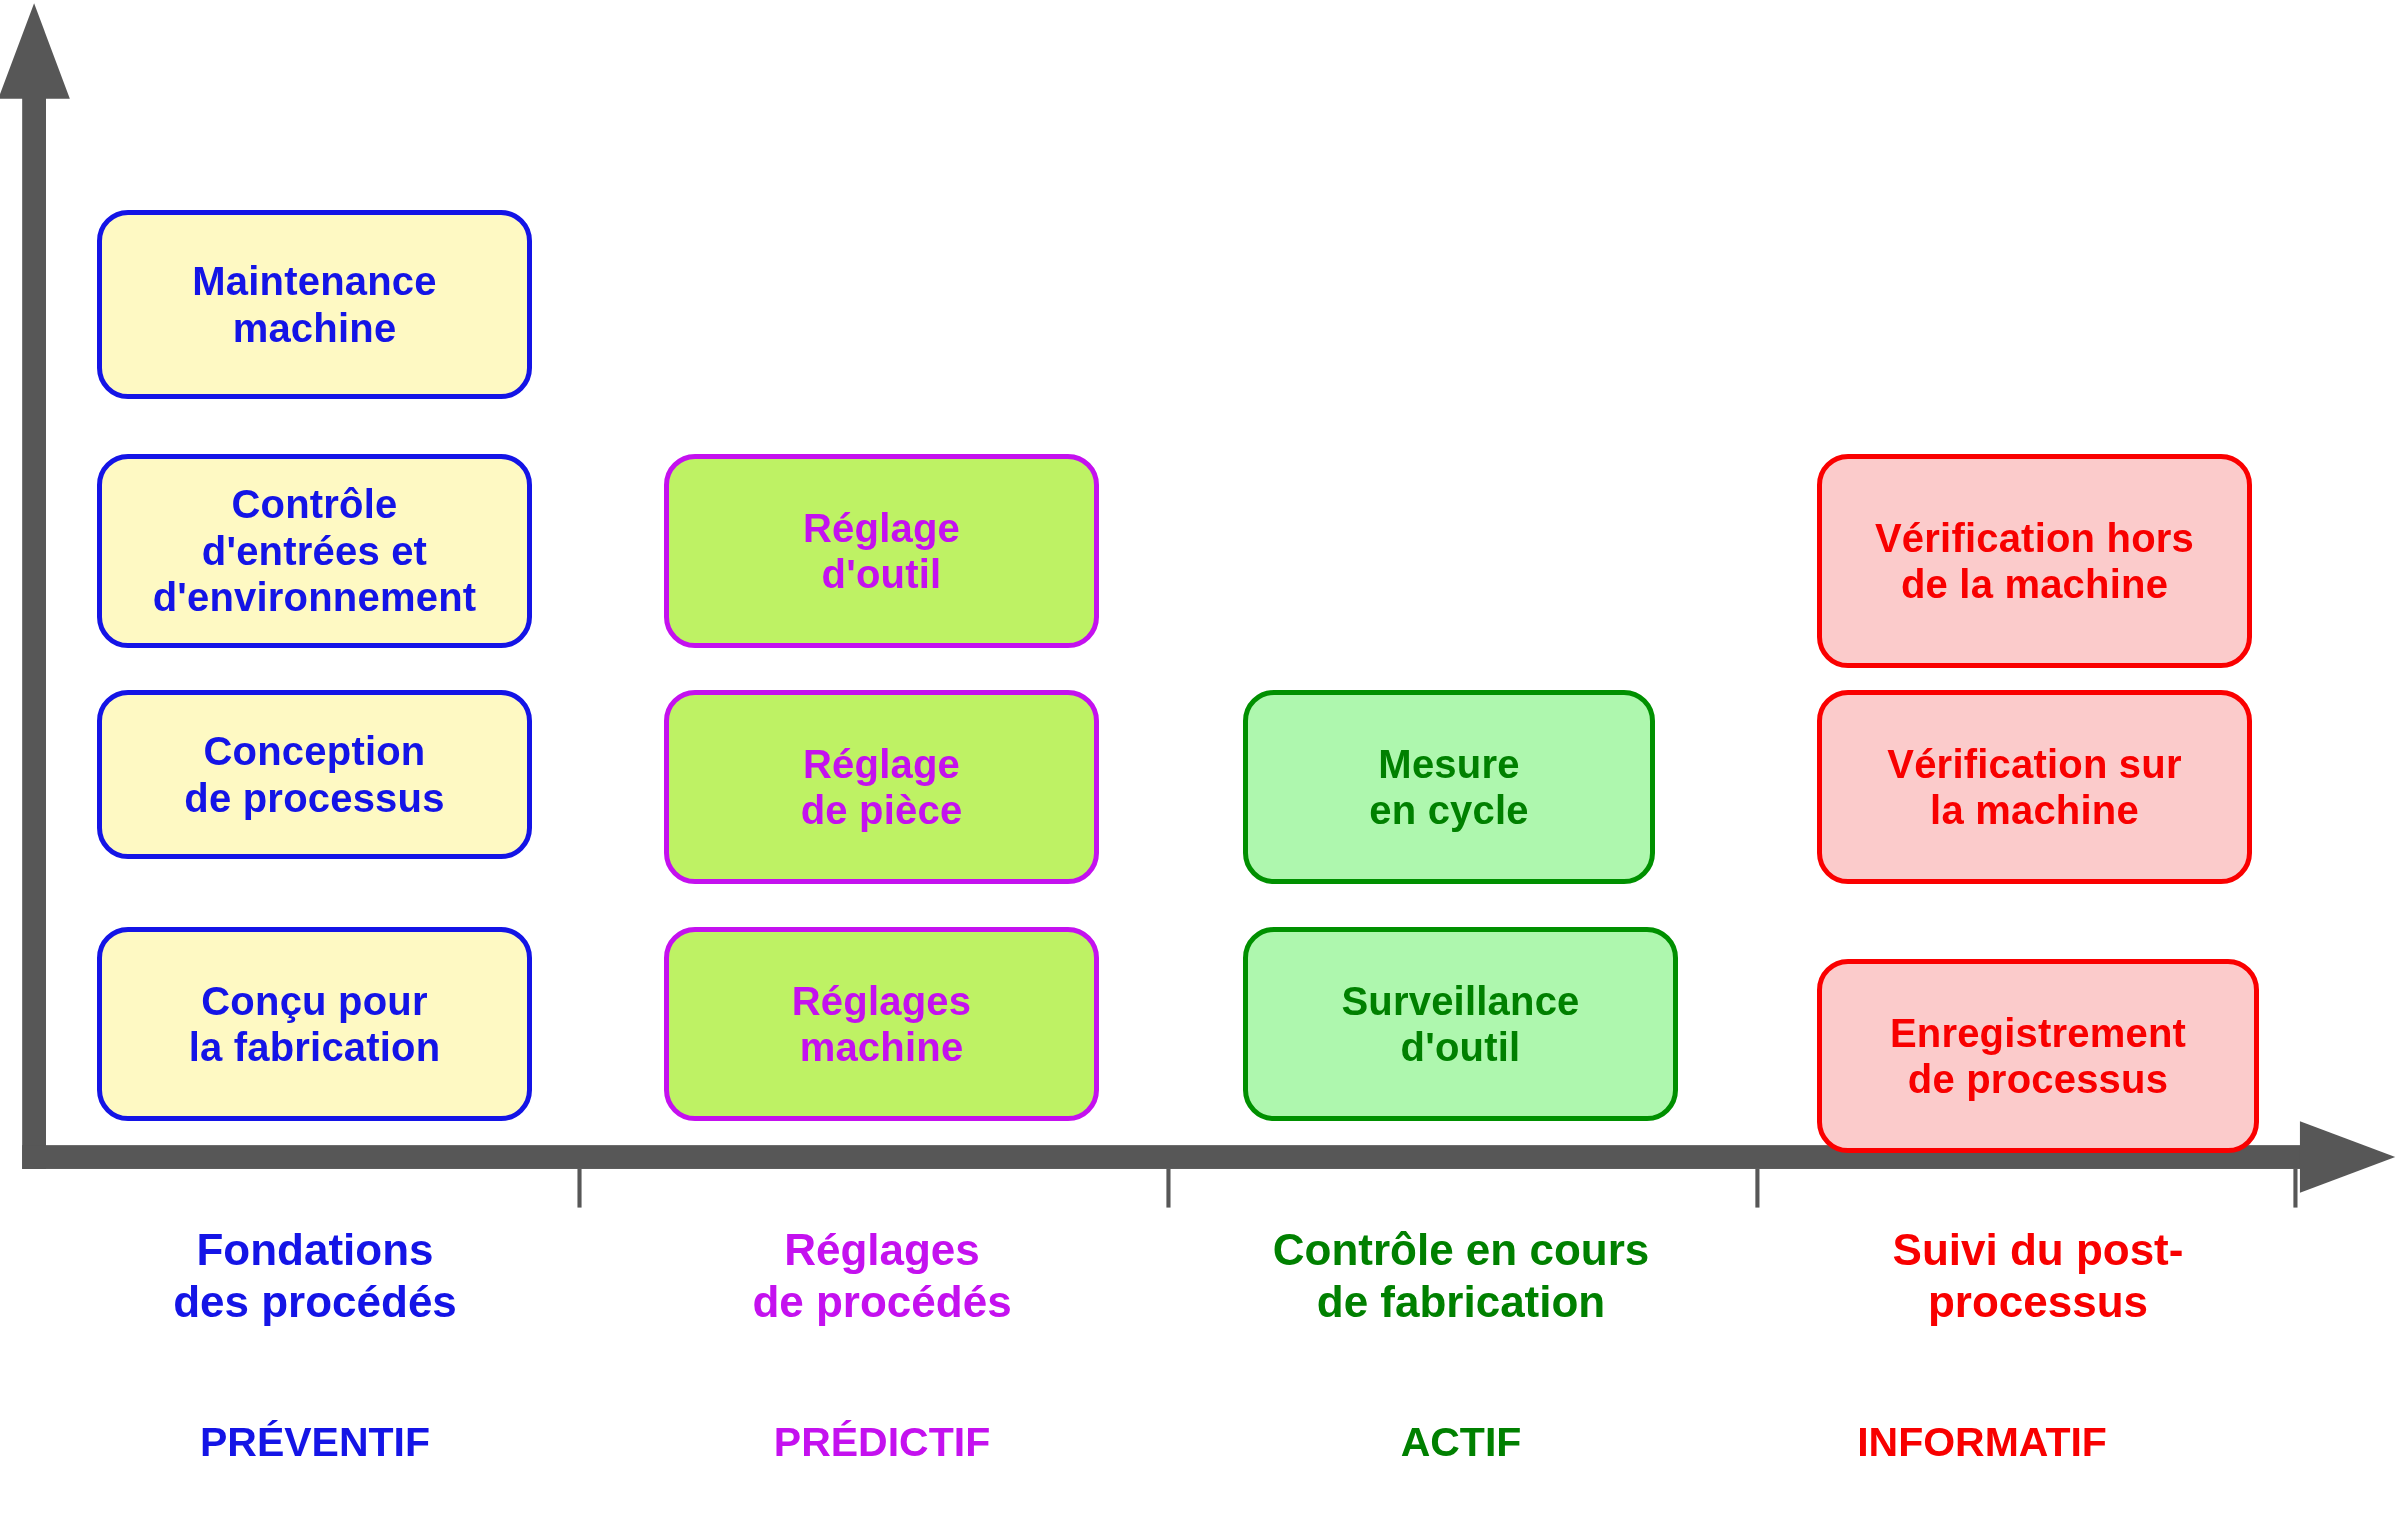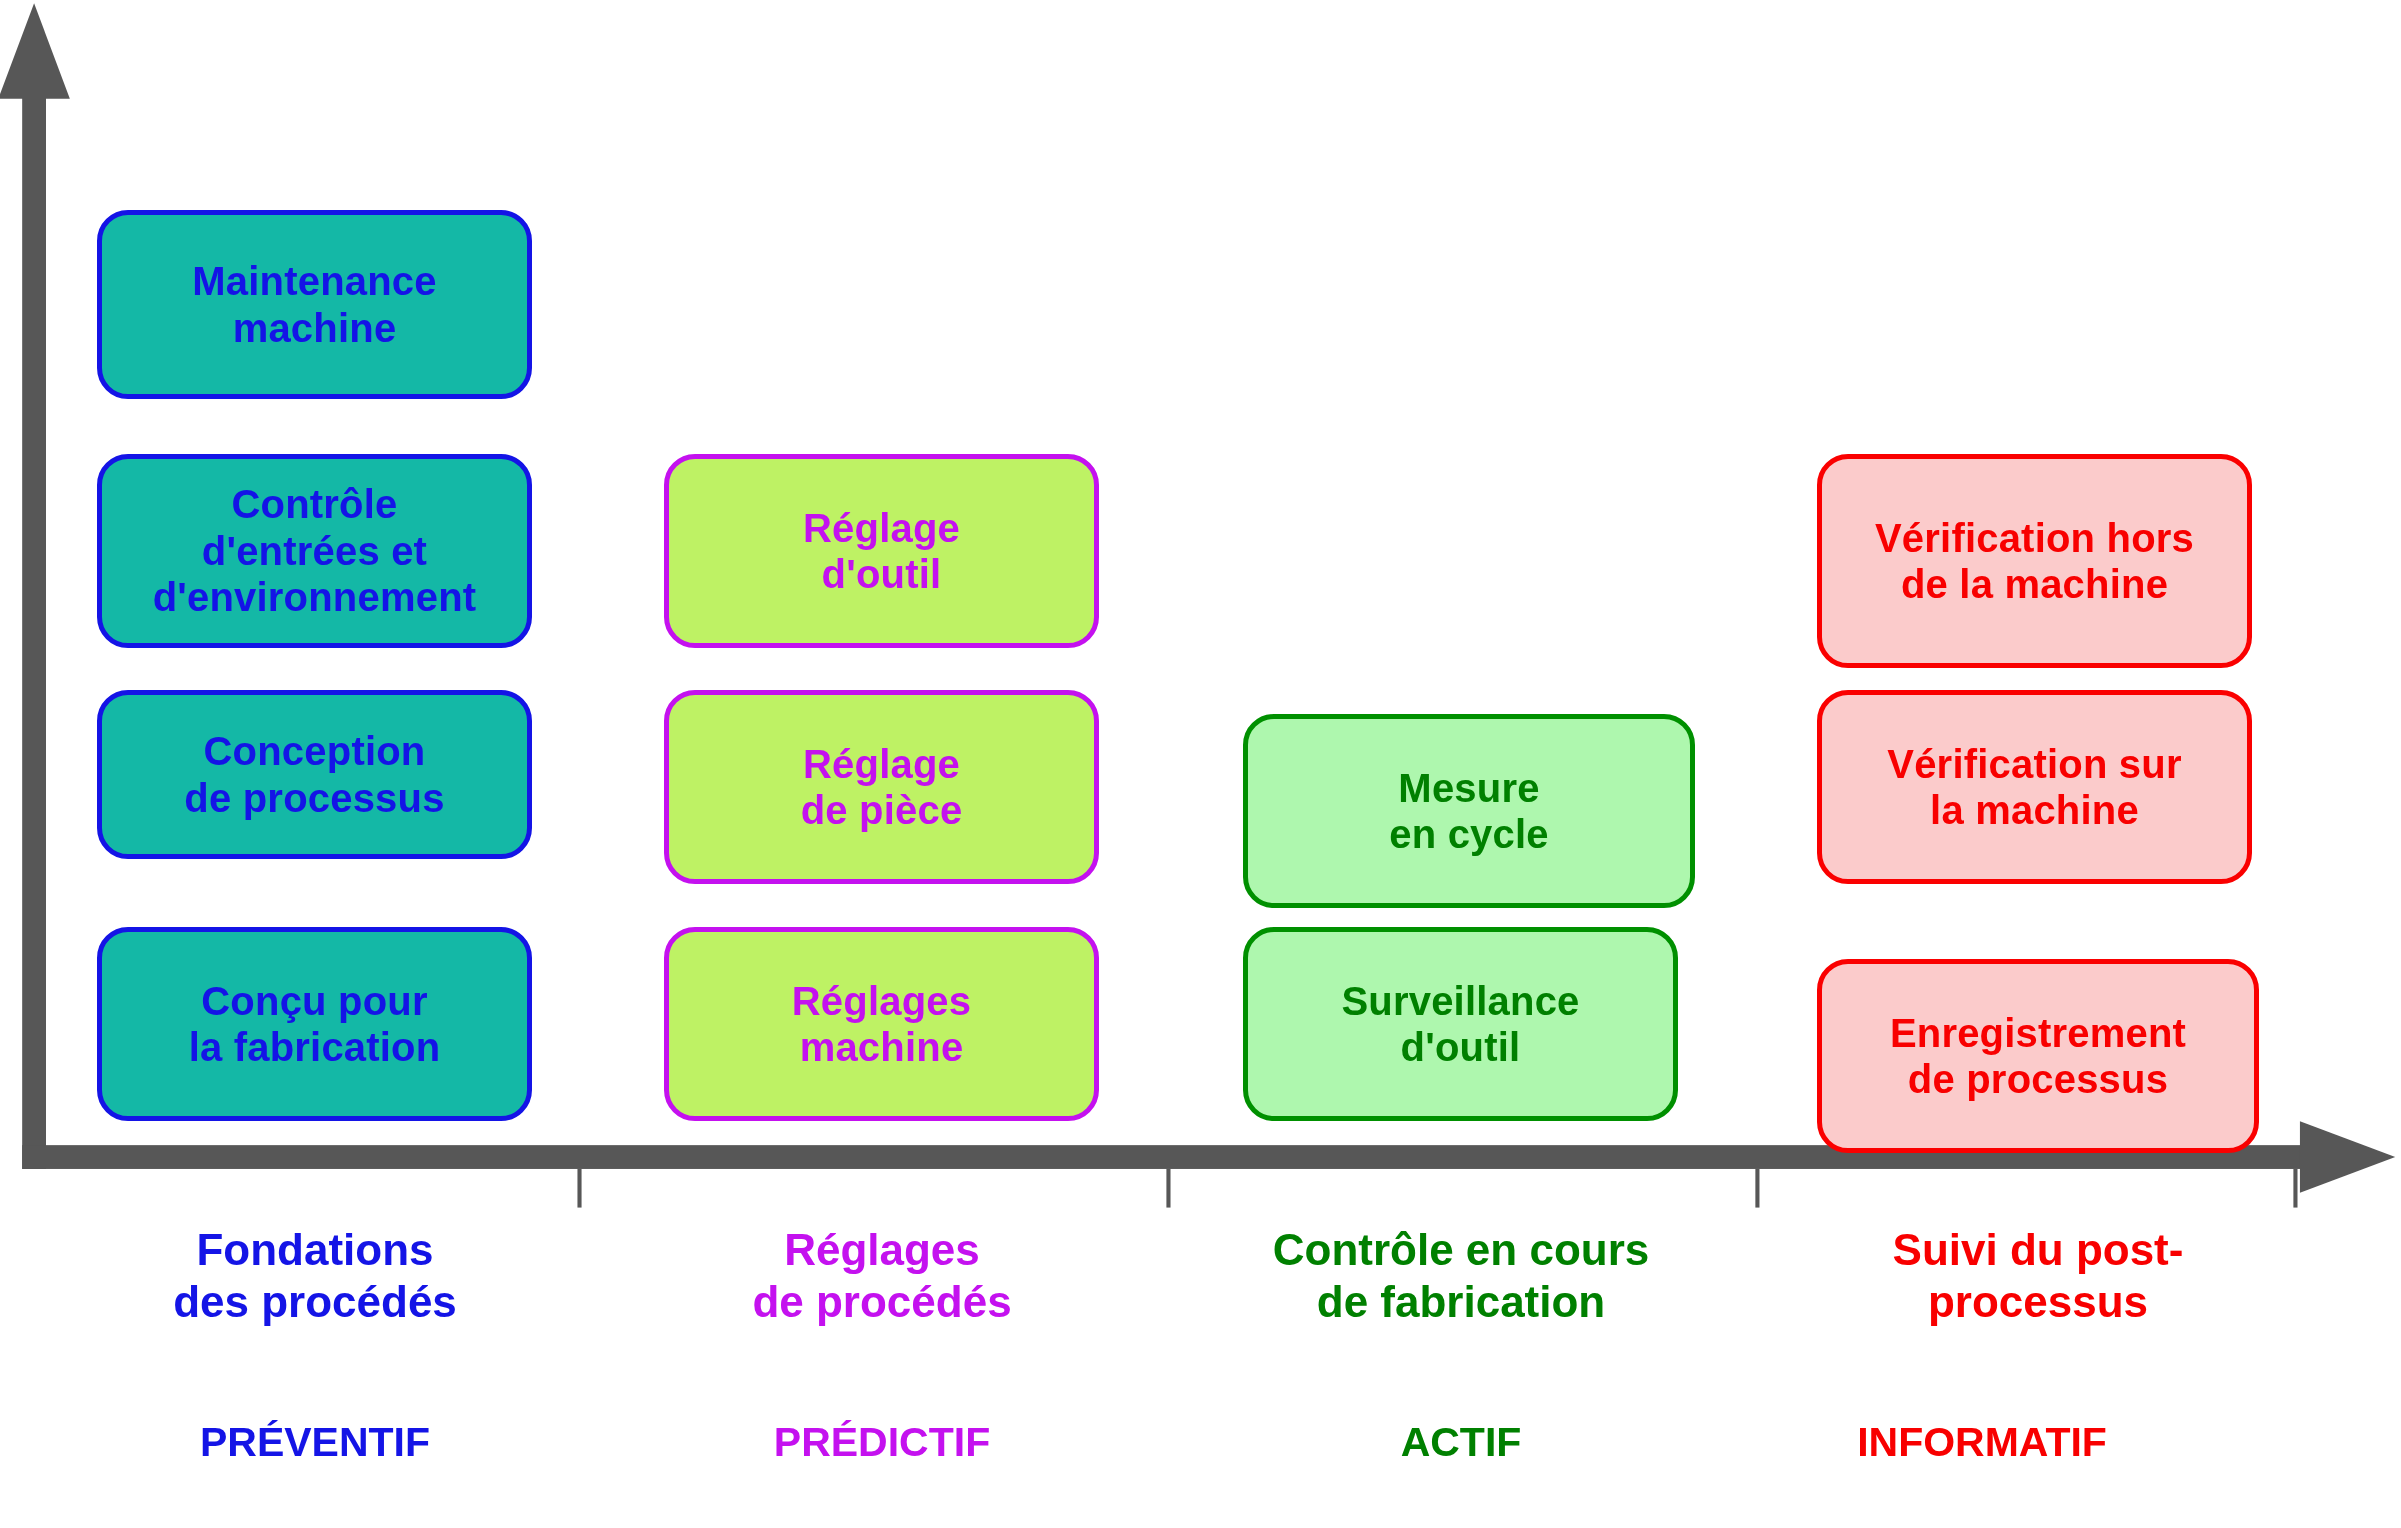--- a/index.html
+++ b/index.html
@@ -42,21 +42,21 @@
     align-items: center;
     justify-content: center;
     text-align: center;
     font-weight: bold;
     font-size: 40px;
     line-height: 1.16;
     letter-spacing: 0.2px;
     white-space: pre-line;
   }
 
-  .col-blue    { border-color: #1414e6; background: #14b8a6; color: #1414e6; }
+  .col-blue    { border-color: #1414e6; background: #fef9c3; color: #1414e6; }
   .col-magenta { border-color: #c411ef; background: #bef264; color: #c411ef; }
   .col-green   { border-color: #009000; background: #aef7ae; color: #008000; }
   .col-red     { border-color: #fa0000; background: #fbcbcb; color: #f80000; }
 
   
   .cat-label {
     position: absolute;
     text-align: center;
     font-weight: bold;
     font-size: 44px;
@@ -112,21 +112,21 @@
 
   <div class="box col-magenta" style="left:664px; top:454px; width:435px; height:194px;">Réglage
 d'outil</div>
 
   <div class="box col-magenta" style="left:664px; top:690px; width:435px; height:194px;">Réglage
 de pièce</div>
 
   <div class="box col-magenta" style="left:664px; top:927px; width:435px; height:194px;">Réglages
 machine</div>
 
-  <div class="box col-green" style="left:1243px; top:690px; width:452px; height:194px;margin-top:24px;">Mesure
+  <div class="box col-green" style="left:1243px; top:690px; width:412px; height:194px;">Mesure
 en cycle</div>
 
   <div class="box col-green" style="left:1243px; top:927px; width:435px; height:194px;">Surveillance
 d'outil</div>
 
   <div class="box col-red" style="left:1817px; top:454px; width:435px; height:214px;">Vérification hors
 de la machine</div>
 
   <div class="box col-red" style="left:1817px; top:690px; width:435px; height:194px;">Vérification sur
 la machine</div>

